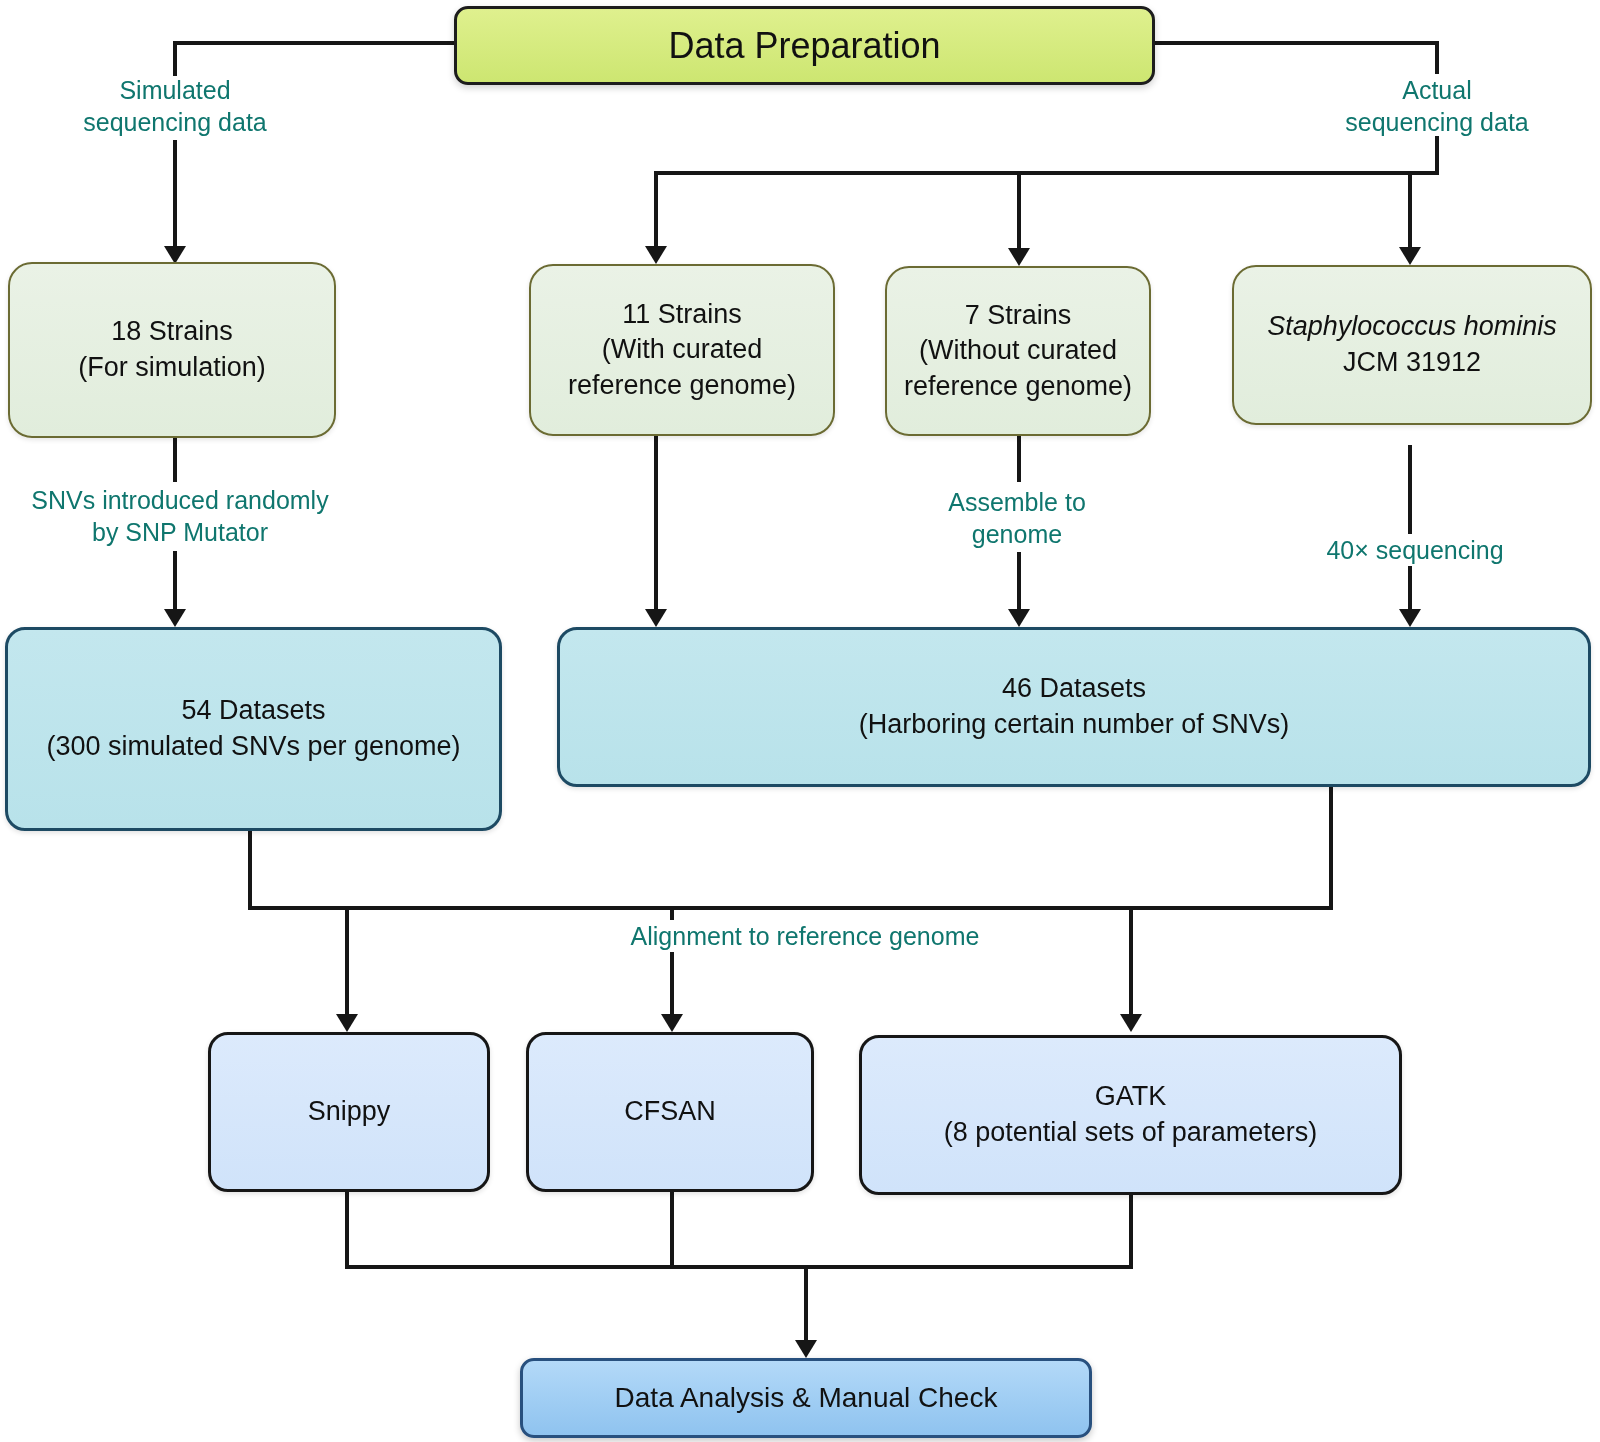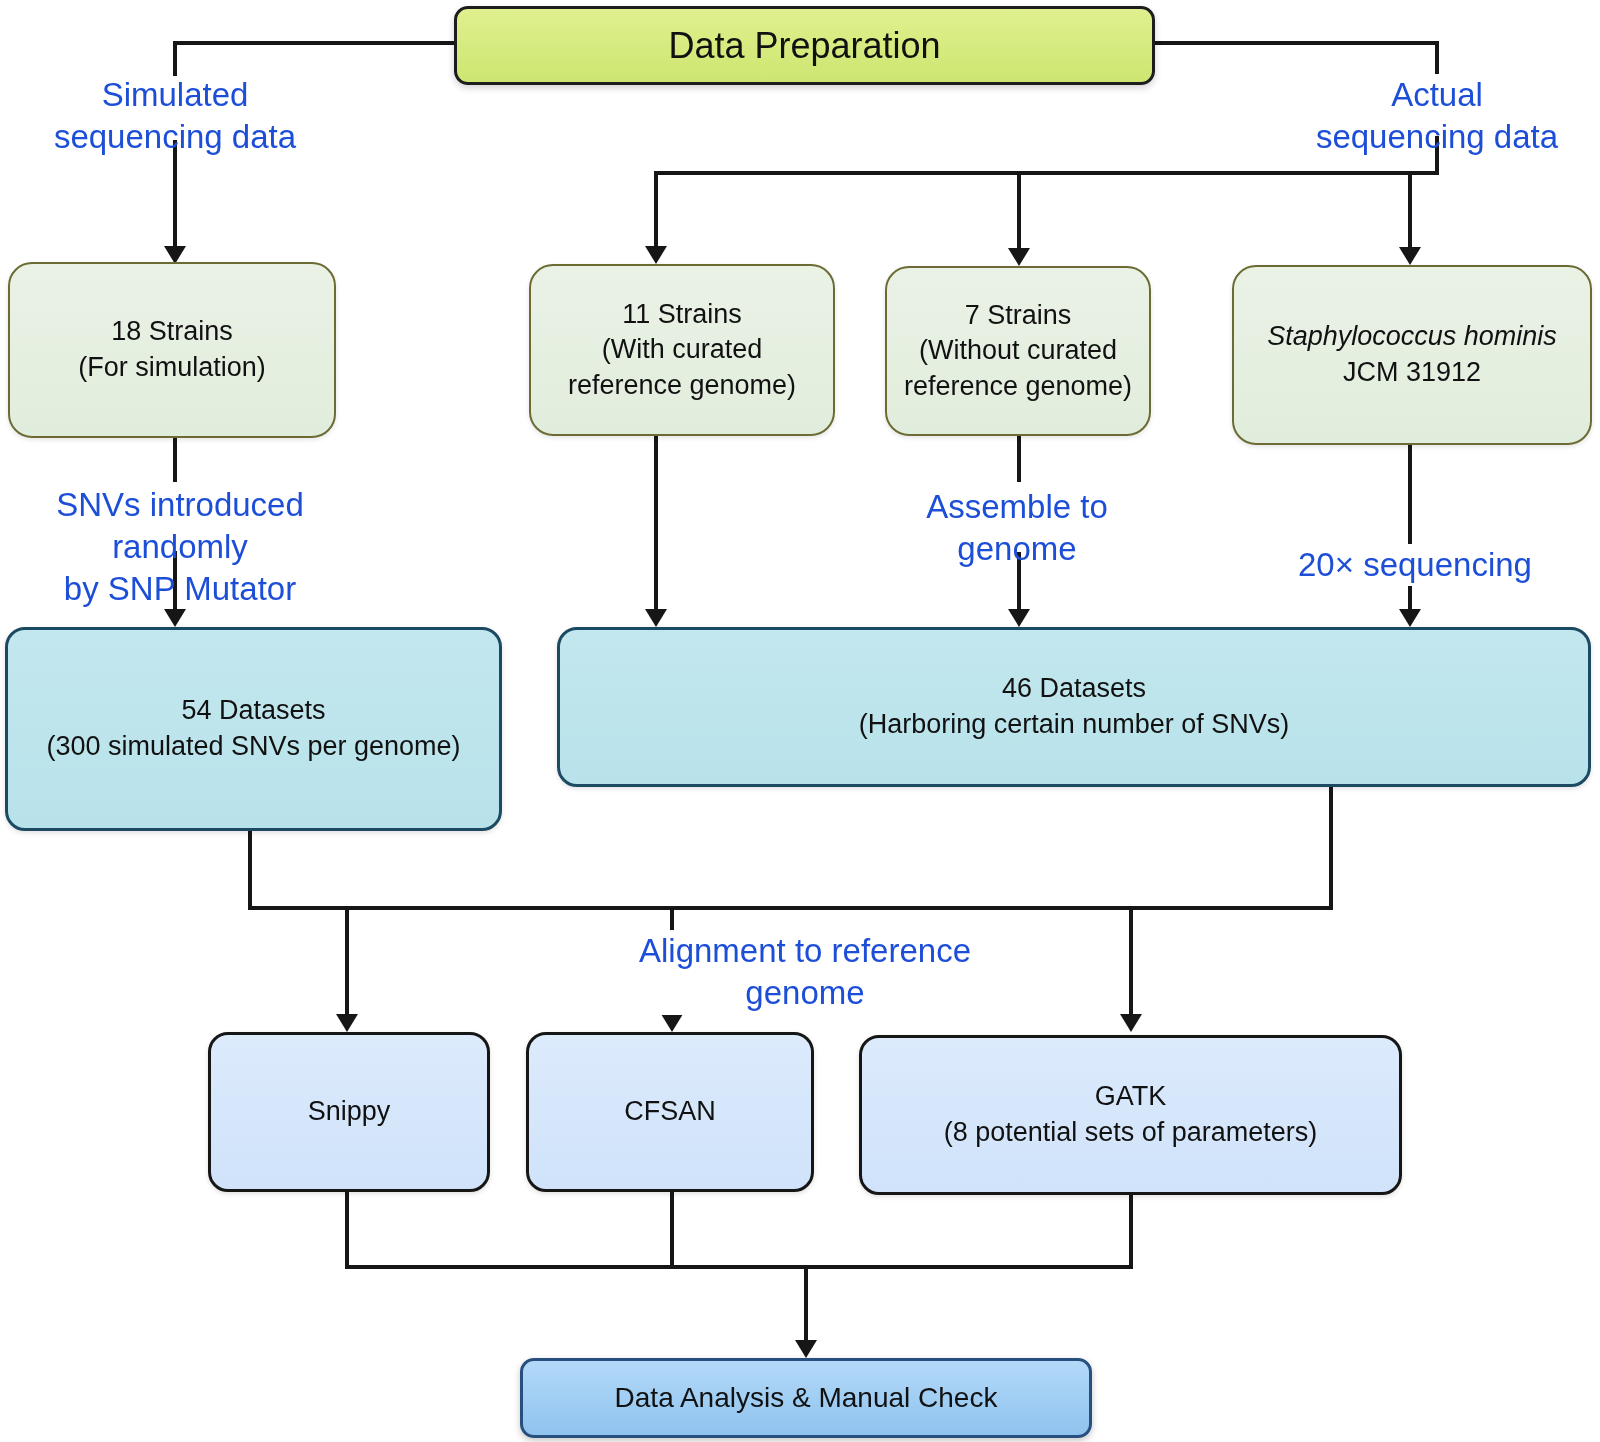--- a/index.html
+++ b/index.html
@@ -48,22 +48,22 @@
   .italic{font-style:italic;}
   .hline,.vline{position:absolute;background:var(--line);}
   .hline{height:4px;}
   .vline{width:4px;}
   .ahead{
     position:absolute;width:0;height:0;
     border-left:11px solid transparent;border-right:11px solid transparent;
     border-top:18px solid var(--line);
   }
   .edge-label{
-    position:absolute;text-align:center;font-size:33px;line-height:1.28;
-    white-space:pre-line;color:#1d4ed8;
+    position:absolute;text-align:center;font-size:25px;line-height:1.28;
+    white-space:pre-line;color:#0f766e;
   }
   .edge-label .bg{background:#ffffff;padding:0 6px;display:inline-block;white-space:pre-line;}
 </style>
 </head>
 <body>
 
 <div id="canvas">
 
   <div class="hline" style="left:175px;top:41px;width:279px;"></div>
   <div class="vline" style="left:173px;top:41px;height:35px;"></div>
@@ -116,21 +116,21 @@
 
   <div class="edge-label" style="left:35px;top:74px;width:280px;">Simulated
 sequencing data</div>
   <div class="edge-label" style="left:1297px;top:74px;width:280px;">Actual
 sequencing data</div>
   <div class="edge-label" style="left:5px;top:484px;width:350px;">SNVs introduced randomly
 by SNP Mutator</div>
   <div class="edge-label" style="left:897px;top:486px;width:240px;">Assemble to
 genome</div>
   <div class="edge-label" style="left:1290px;top:502px;width:250px;">
-    <span class="bg">20× sequencing</span>
+    <span class="bg">40× sequencing</span>
   </div>
   <div class="edge-label" style="left:585px;top:888px;width:440px;">
     <span class="bg">Alignment to reference genome</span>
   </div>
 
   <div class="node top-node" style="left:454px;top:6px;width:701px;height:79px;">
     <div class="node-label">Data Preparation</div>
   </div>
 
   <div class="node green-node" style="left:8px;top:262px;width:328px;height:176px;">
@@ -143,21 +143,21 @@
 (With curated
 reference genome)</div>
   </div>
 
   <div class="node green-node" style="left:885px;top:266px;width:266px;height:170px;padding:0 4px;">
     <div class="node-label">7 Strains
 (Without curated
 reference genome)</div>
   </div>
 
-  <div class="node green-node" style="left:1232px;top:265px;width:360px;height:180px;padding:0 6px;">
+  <div class="node green-node" style="left:1232px;top:265px;width:360px;height:160px;padding:0 6px;">
     <div class="node-label italic">Staphylococcus hominis</div>
     <div class="node-label">JCM 31912</div>
   </div>
 
   <div class="node teal-node" style="left:5px;top:627px;width:497px;height:204px;">
     <div class="node-label">54 Datasets
 (300 simulated SNVs per genome)</div>
   </div>
 
   <div class="node teal-node" style="left:557px;top:627px;width:1034px;height:160px;">

